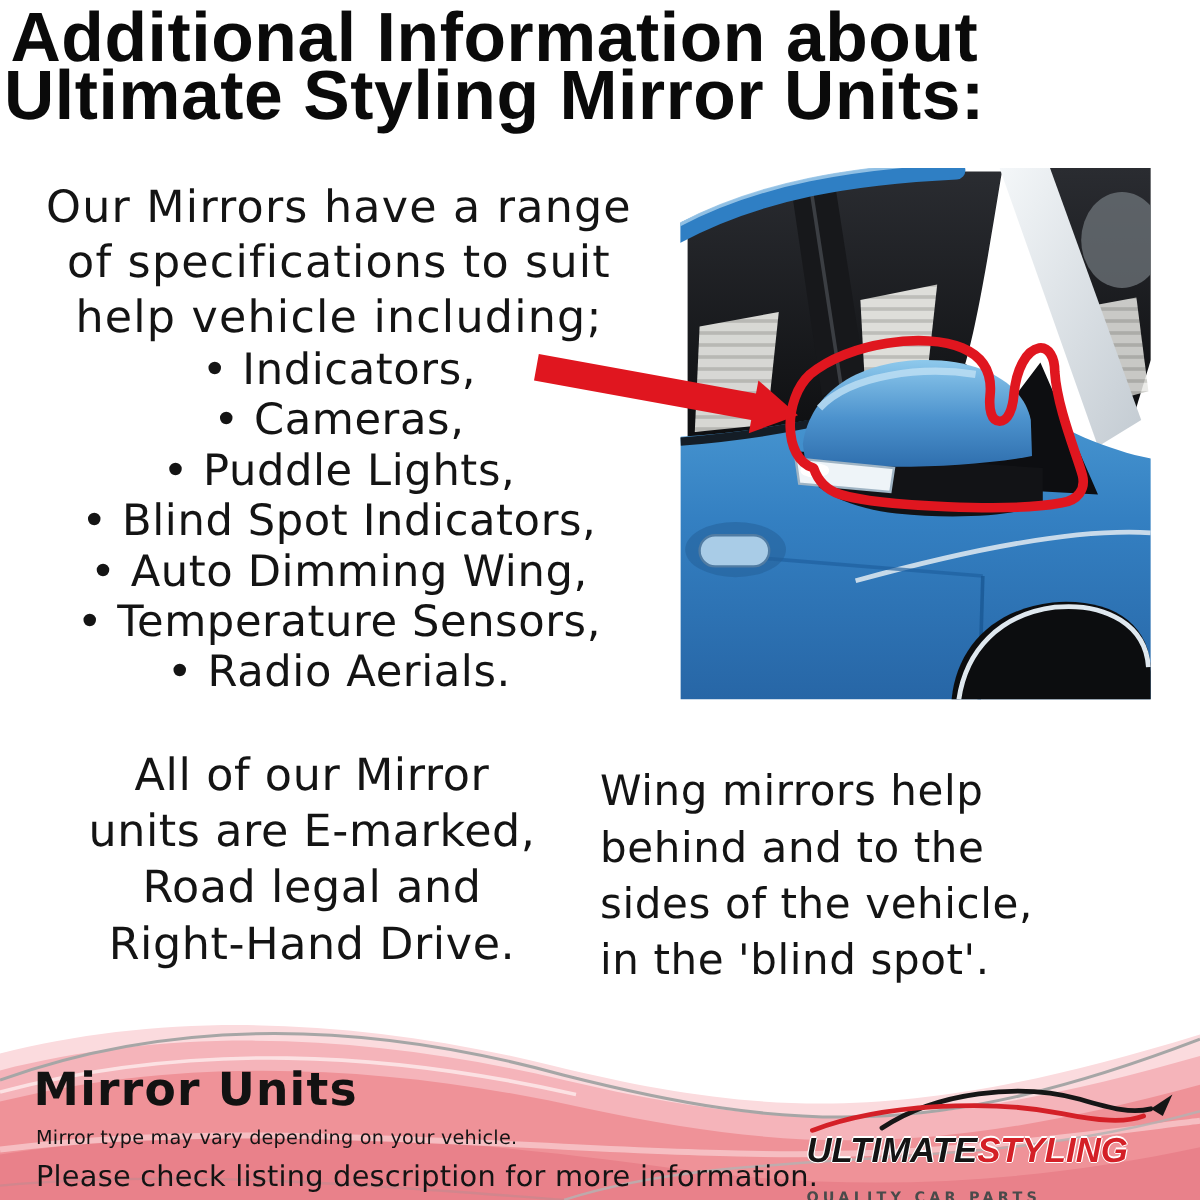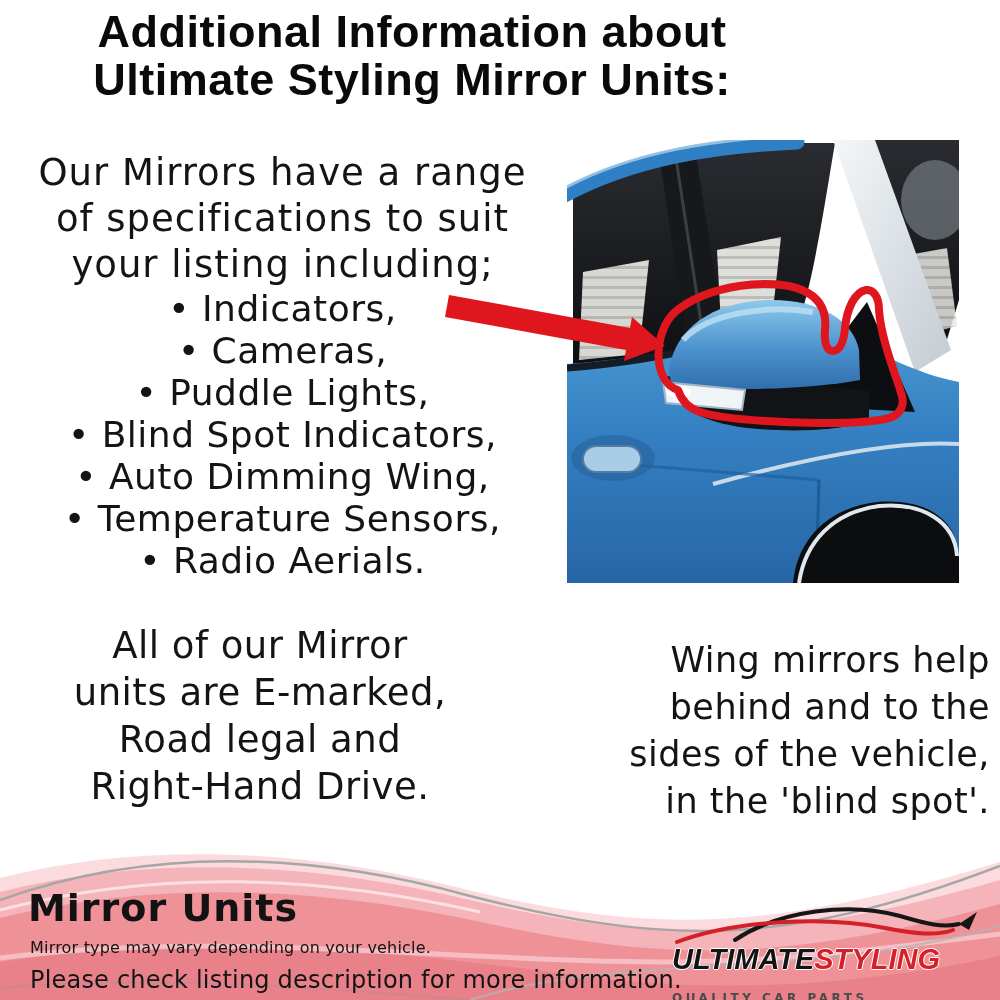--- a/index.html
+++ b/index.html
@@ -6,40 +6,40 @@
   body{
     width:1000px;height:1000px;position:relative;overflow:hidden;
     background:#ffffff;
     font-family:"DejaVu Sans","Liberation Sans",sans-serif;
     color:#111;
   }
   
   .title{
     position:absolute;top:8px;left:0;width:824px;text-align:center;
     font-family:"Liberation Sans",sans-serif;
-    font-weight:bold;font-size:45px;line-height:48px;letter-spacing:0.5px;
+    font-weight:bold;font-size:58px;line-height:48px;letter-spacing:0.5px;
     color:#0a0a0a;
   }
   
   .intro{
     position:absolute;top:150px;left:0;width:565px;text-align:center;
     font-size:37px;line-height:46px;letter-spacing:1px;color:#141414;
   }
   .features{
     position:absolute;top:288px;left:0;width:565px;margin:0;padding:0;
     list-style:none;text-align:center;
     font-size:36px;line-height:42px;letter-spacing:0.5px;color:#141414;
   }
   .features li::before{content:"• ";}
   .left-note{
     position:absolute;top:622px;left:0;width:520px;text-align:center;
     font-size:37px;line-height:47px;letter-spacing:0.5px;color:#141414;
   }
   .right-note{
-    position:absolute;top:637px;left:500px;width:490px;text-align:right;
+    position:absolute;top:637px;left:500px;width:490px;text-align:left;
     font-size:35px;line-height:47px;letter-spacing:0.5px;color:#141414;
   }
   
   .photo{position:absolute;left:567px;top:140px;width:392px;height:443px;}
   .arrow{position:absolute;left:430px;top:285px;width:250px;height:90px;}
   
   .footer{position:absolute;left:0;top:840px;width:1000px;height:160px;}
   .footer svg.waves{position:absolute;left:0;top:0;}
   .footer-heading{
     position:absolute;left:28px;top:46px;
@@ -66,21 +66,21 @@
 <body>
 
 <div class="title">
   <div>Additional Information about</div>
   <div>Ultimate Styling Mirror Units:</div>
 </div>
 
 <div class="intro">
   <div>Our Mirrors have a range</div>
   <div>of specifications to suit</div>
-  <div>your listing including;</div>
+  <div>help vehicle including;</div>
 </div>
 
 <ul class="features">
   <li>Indicators,</li>
   <li>Cameras,</li>
   <li>Puddle Lights,</li>
   <li>Blind Spot Indicators,</li>
   <li>Auto Dimming Wing,</li>
   <li>Temperature Sensors,</li>
   <li>Radio Aerials.</li>

